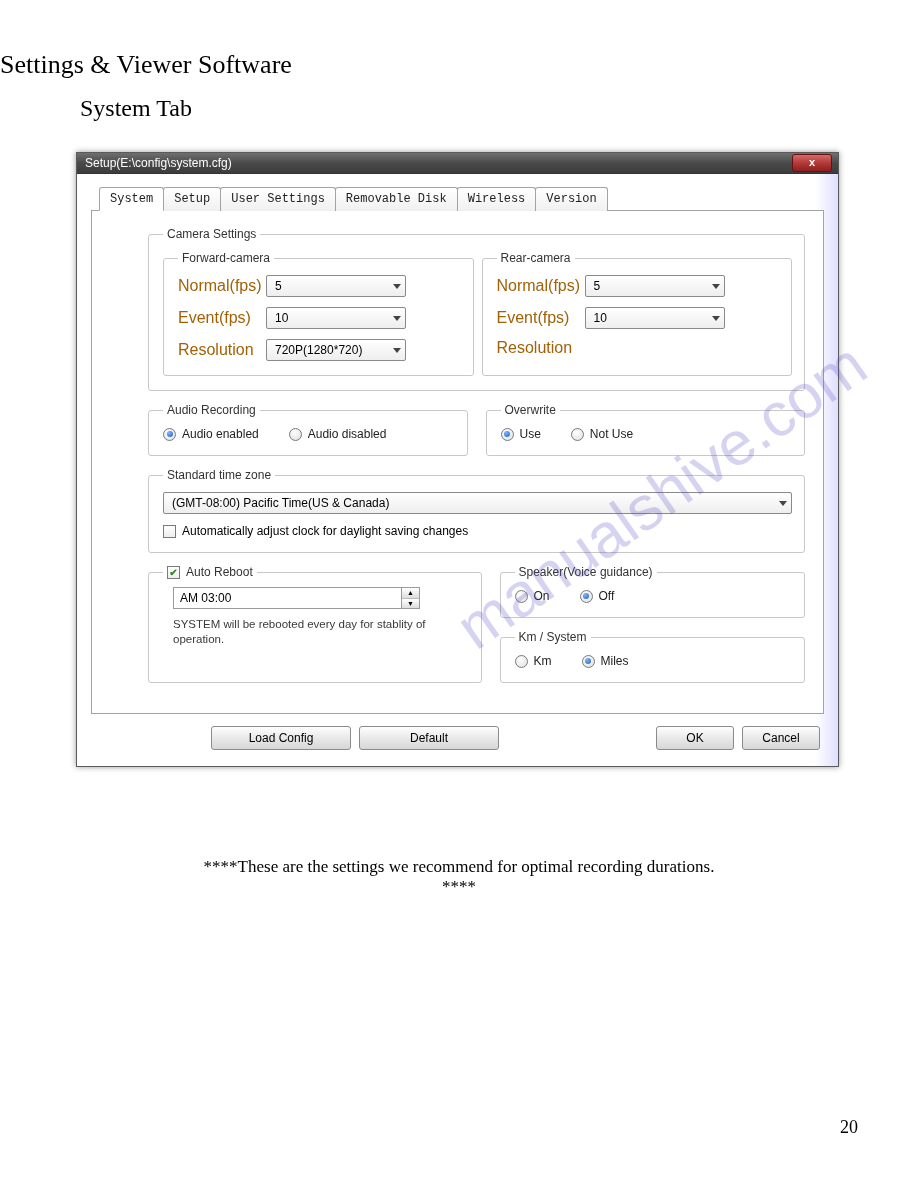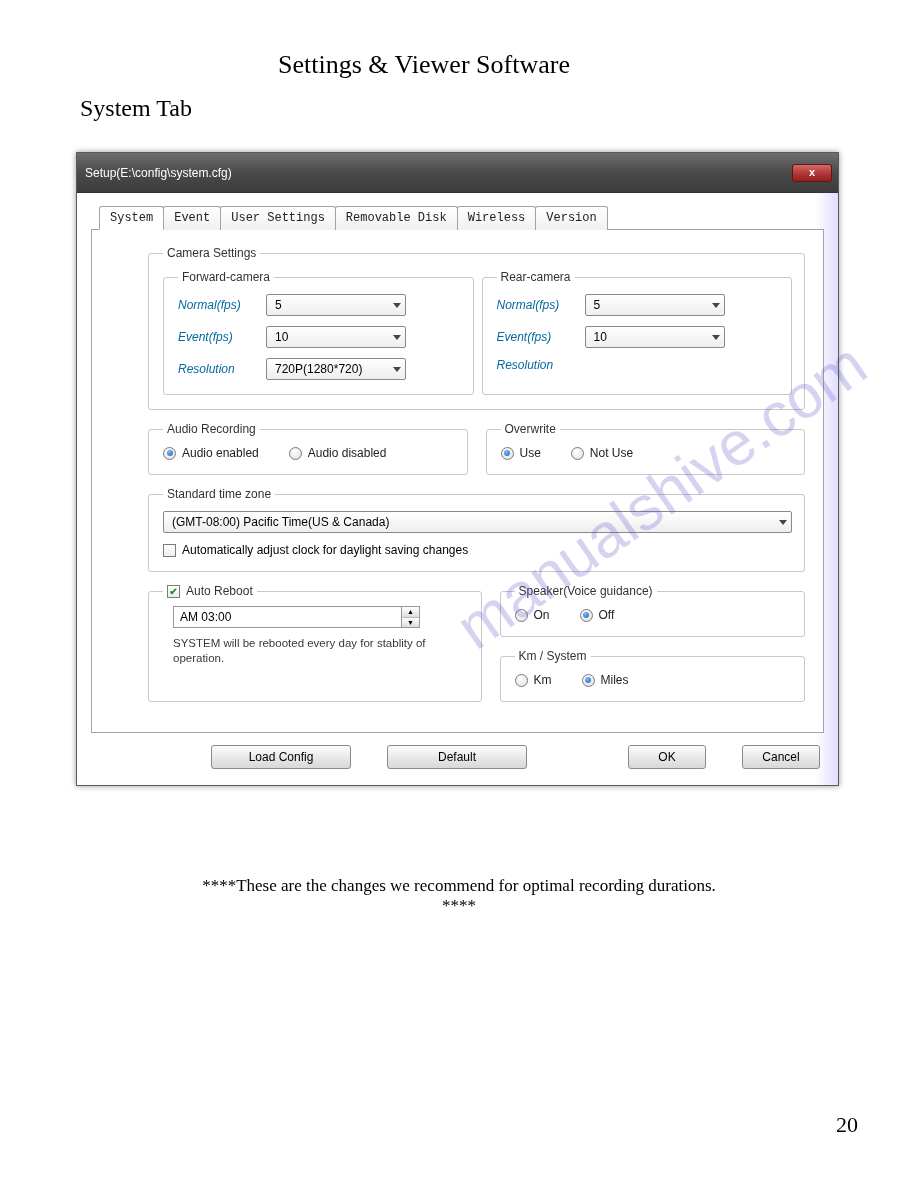--- a/index.html
+++ b/index.html
@@ -8,21 +8,21 @@
     padding: 0;
     width: 918px;
     height: 1188px;
     background: #fff;
     font-family: Georgia, 'Times New Roman', serif;
     color: #000;
     position: relative;
   }
   .page-header {
     font-size: 26px;
-    text-align: center;
+    text-align: left;
     padding: 50px 70px 10px 0;
   }
   .section-title {
     font-size: 24px;
     padding: 5px 0 30px 80px;
   }
   .watermark {
     position: absolute;
     top: 460px; left: 420px;
     font-size: 62px;
@@ -37,21 +37,21 @@
     position: relative;
     width: 763px;
     margin-left: 76px;
     font-family: Tahoma, 'Segoe UI', Arial, sans-serif;
     font-size: 12px;
     border: 1px solid #5a5a5a;
     box-shadow: 0 0 6px rgba(0,0,0,0.4);
     background: #fff;
   }
   .titlebar {
-    height: 40px;
+    height: 21px;
     background: linear-gradient(to bottom, #6f6f6f 0%, #4a4a4a 50%, #3c3c3c 100%);
     color: #fff;
     display: flex;
     align-items: center;
     justify-content: space-between;
     padding: 0 6px 0 8px;
     font-size: 12px;
     border-bottom: 1px solid #333;
   }
   .close-btn {
@@ -120,23 +120,22 @@
   }
   .camera-inner fieldset { flex: 1; margin: 0; }
   .field-row {
     display: flex;
     align-items: center;
     margin-bottom: 10px;
   }
   .field-row:last-child { margin-bottom: 0; }
   .field-label {
     width: 88px;
-    font-size: 12px;
-    color: #0369a1;
-    font-style: italic;
+    font-size: 16px;
+    color: #a16207;
   }
   .combo {
     flex: 1;
     max-width: 140px;
     height: 22px;
     border: 1px solid #898989;
     background: linear-gradient(to bottom, #fff 0%, #eee 100%);
     display: flex;
     align-items: center;
     justify-content: space-between;
@@ -222,53 +221,52 @@
     text-align: center;
     font-size: 12px;
     border-radius: 3px;
     margin-right: 8px;
   }
   .btn.small { width: 78px; }
   .bottom-buttons {
     display: flex;
     align-items: center;
     padding: 12px 4px 4px 120px;
-    gap: 28px;
   }
   .bottom-buttons .spacer { flex: 1; }
   .footer-note {
     text-align: center;
     font-size: 17px;
     margin-top: 90px;
     padding: 0 60px;
   }
   .page-num {
     position: absolute;
     bottom: 50px; right: 60px;
-    font-size: 22px;
+    font-size: 18px;
     font-family: Georgia, serif;
   }
 </style>
 </head>
 <body>
 
 <div class="page-header">Settings &amp; Viewer Software</div>
 <div class="section-title">System Tab</div>
 
 <div class="watermark">manualshive.com</div>
 
 <div class="window">
   <div class="titlebar">
     <span>Setup(E:\config\system.cfg)</span>
     <div class="close-btn">x</div>
   </div>
   <div class="dialog-body">
     <div class="tabstrip">
       <div class="tab active">System</div>
-      <div class="tab">Event</div>
+      <div class="tab">Setup</div>
       <div class="tab">User Settings</div>
       <div class="tab">Removable Disk</div>
       <div class="tab">Wireless</div>
       <div class="tab">Version</div>
     </div>
     <div class="tabpanel">
 
       <fieldset>
         <legend>Camera Settings</legend>
         <div class="camera-inner">
@@ -413,17 +411,17 @@
       <div class="btn">Load Config</div>
       <div class="btn">Default</div>
       <div class="spacer"></div>
       <div class="btn small">OK</div>
       <div class="btn small" style="margin-right:0;">Cancel</div>
     </div>
   </div>
 </div>
 
 <div class="footer-note">
-  <span>****These are the changes we recommend for optimal recording durations.</span><br>
+  <span>****These are the settings we recommend for optimal recording durations.</span><br>
   <span>****</span>
 </div>
 
 <div class="page-num">20</div>
 
 </body></html>

